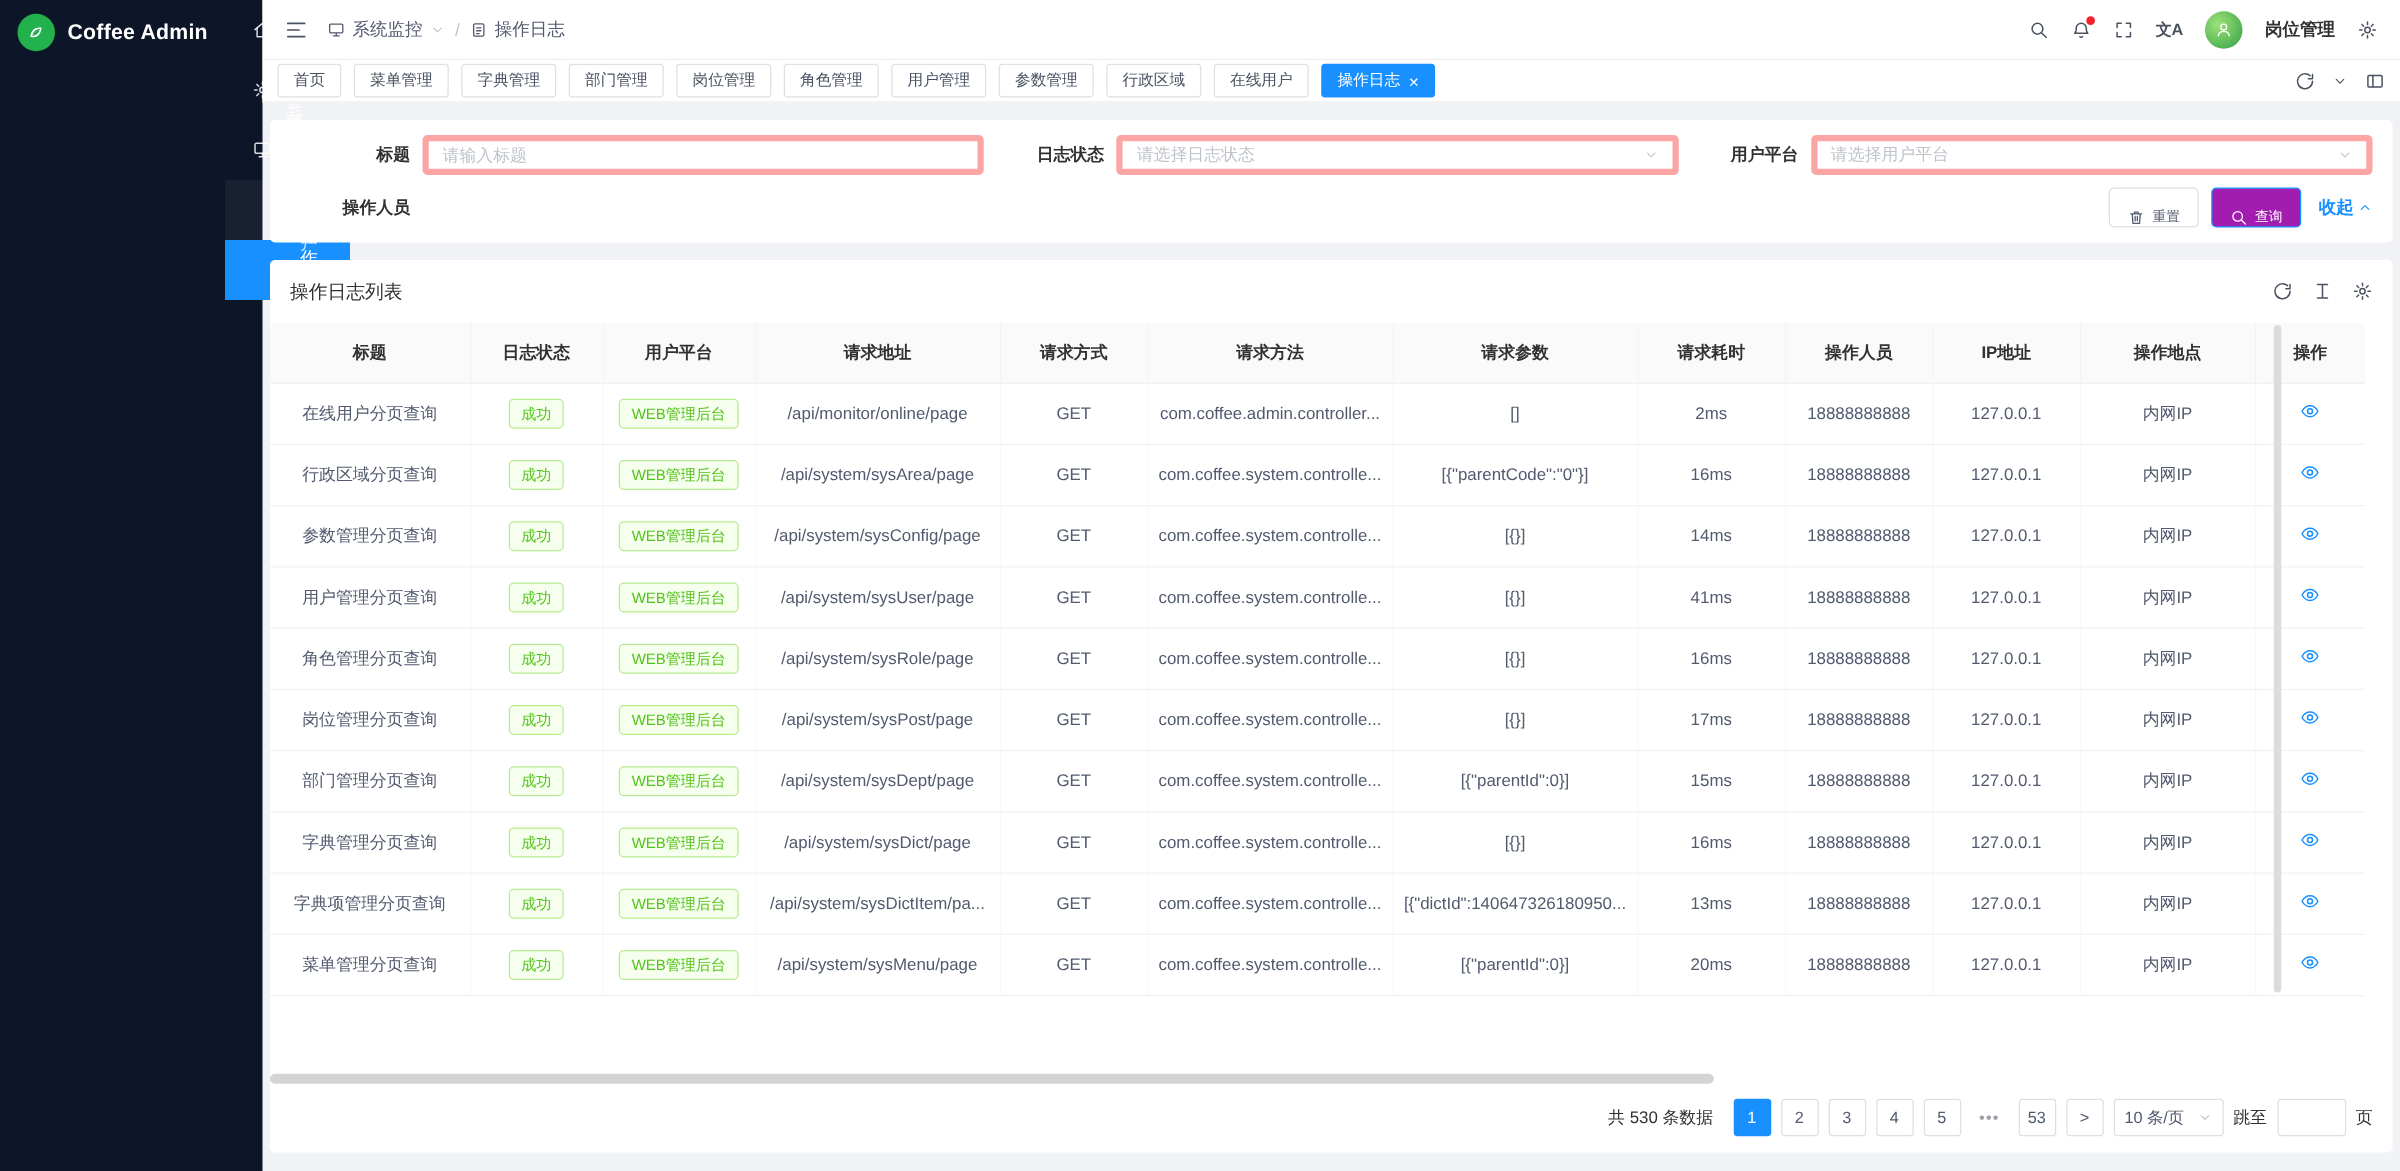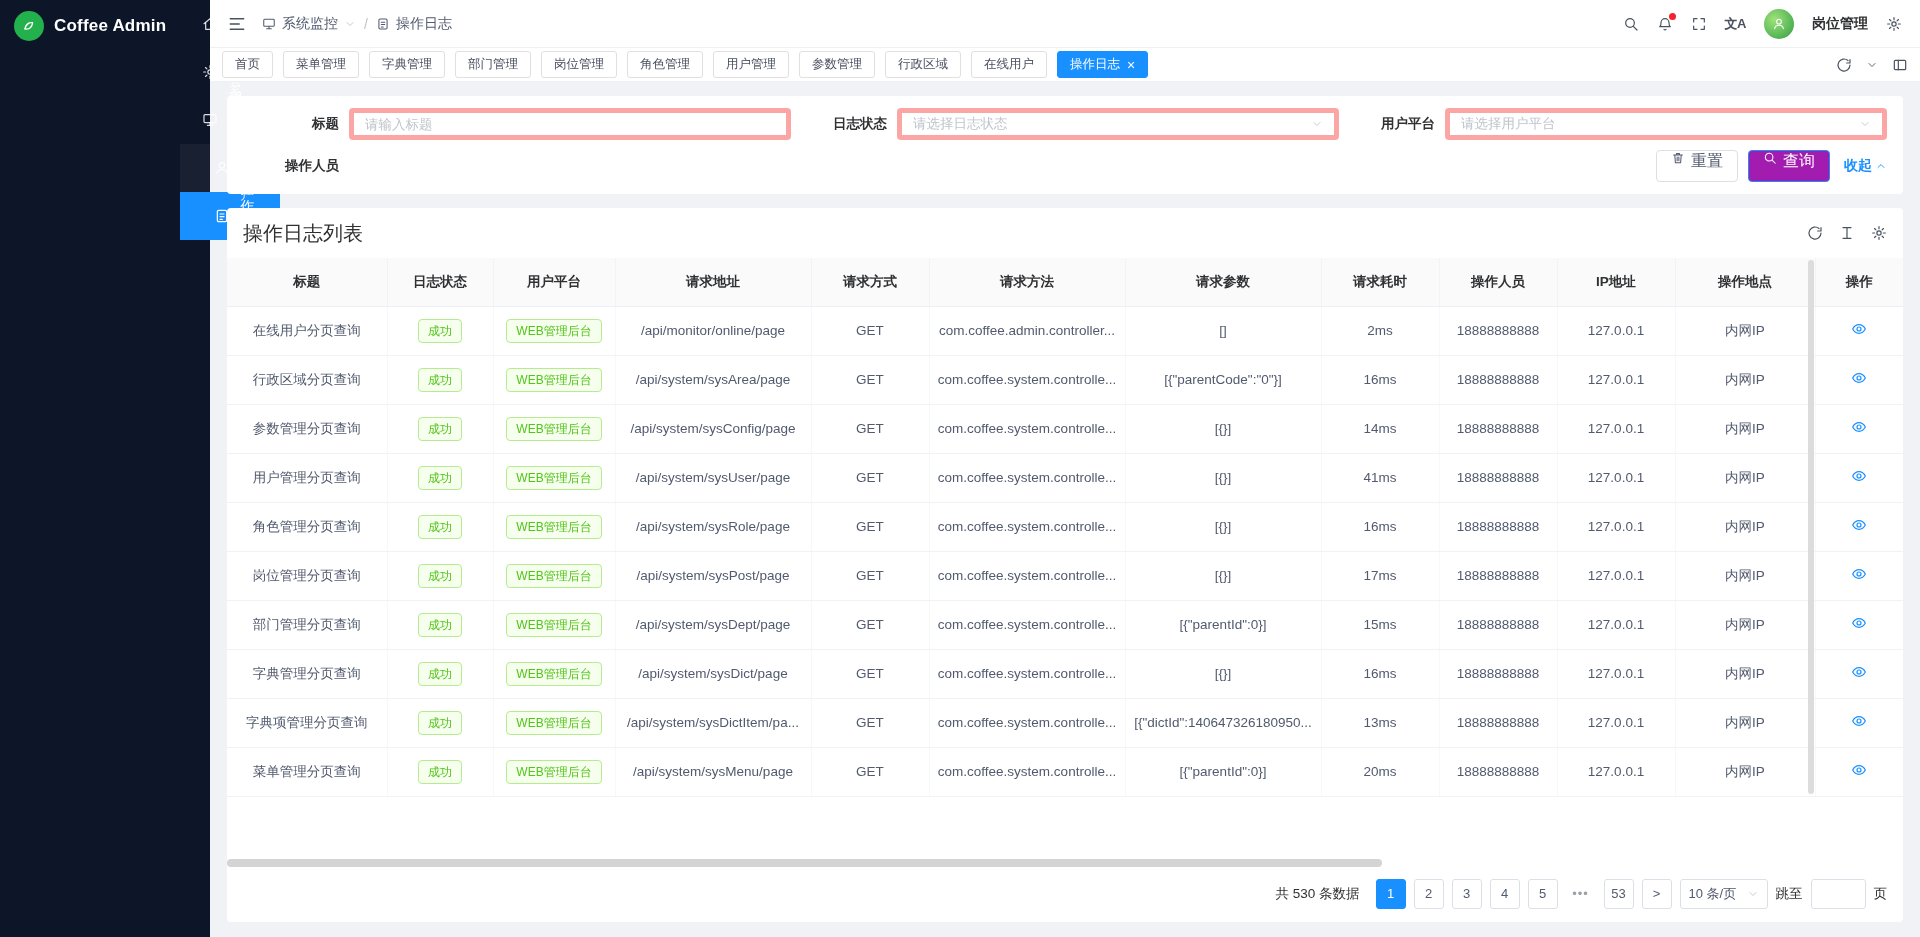--- a/index.html
+++ b/index.html
@@ -40,39 +40,39 @@
 
   
   .tabs-bar{height:34px;background:#fff;display:flex;align-items:center;padding:0 12px;border-bottom:1px solid #eef0f2;gap:14px}
   .tabs{display:flex;gap:10px;flex:1;align-items:center;min-width:0}
   .tab{height:27px;padding:0 12px;border:1px solid #e0e0e0;border-radius:3px;background:#fff;display:inline-flex;align-items:center;gap:7px;font-size:12.5px;color:#495060;cursor:pointer;white-space:nowrap}
   .tab.active{background:#1890ff;border-color:#1890ff;color:#fff}
   .tab-close{font-size:14px;line-height:1}
   .tabs-actions{display:flex;align-items:center;gap:14px}
 
   
-  .content{flex:1;padding:14px 17px;overflow:hidden}
+  .content{flex:1;padding:14px 6px;overflow:hidden}
   .filter-card{background:#fff;border-radius:4px;padding:12px 16px}
   .filter-form{display:grid;grid-template-columns:1fr 1fr 1fr;row-gap:10px}
   .filter-field{display:flex;align-items:center;height:32px}
   .filter-field>label{width:96px;text-align:right;margin-right:10px;font-weight:700;font-size:13.5px;color:#303133;flex-shrink:0}
   .control{flex:1;height:32px;border:5px solid #fca5a5;border-radius:4px;background:#fff;font-size:13.5px;padding:0 11px;color:#333;outline:none;font-family:inherit;min-width:0}
   .control::placeholder{color:#bfc4cc}
   .select-control{display:flex;align-items:center;justify-content:space-between;cursor:pointer}
   .select-control .ph{color:#bfc4cc}
   .sel-caret{color:#c0c4cc;display:inline-flex}
   .filter-actions{grid-column:2/4;display:flex;align-items:center;justify-content:flex-end;gap:10px;height:32px}
-  .btn{height:32px;padding:0 14px;border:1px solid #dcdfe6;border-radius:4px;background:#fff;display:inline-flex;align-items:flex-start;gap:6px;font-size:16px;color:#515a6e;cursor:pointer;font-family:Liberation Mono, monospace}
+  .btn{height:32px;padding:0 14px;border:1px solid #dcdfe6;border-radius:4px;background:#fff;display:inline-flex;align-items:flex-end;gap:6px;font-size:11px;color:#515a6e;cursor:pointer;font-family:Liberation Mono, monospace}
   .btn-primary{background:#a21caf;border-color:#1890ff;color:#fff}
   .collapse-link{color:#1890ff;display:inline-flex;align-items:center;gap:3px;font-size:14px;font-weight:700;cursor:pointer;margin-left:4px}
 
   
   .table-card{margin-top:14px;background:#fff;border-radius:4px;height:714px;overflow:hidden}
   .card-header{height:50px;display:flex;align-items:center;justify-content:space-between;padding:0 16px}
-  .card-title{font-size:20px;color:#303133}
+  .card-title{font-size:15px;color:#303133}
   .card-tools{display:flex;align-items:center;gap:16px;color:#515a6e}
   .table-wrap{position:relative}
   table{width:1676px;table-layout:fixed;border-collapse:collapse}
   th{height:48px;background:#fafafa;font-size:13.5px;font-weight:700;color:#303133;text-align:center;border-bottom:1px solid #ebeef5;border-right:1px solid #f2f3f5;white-space:nowrap;overflow:hidden;text-overflow:ellipsis;padding:0 8px}
   td{height:49px;font-size:13.5px;color:#515a6e;text-align:center;border-bottom:1px solid #f0f2f5;border-right:1px solid #f7f8fa;white-space:nowrap;overflow:hidden;text-overflow:ellipsis;padding:0 8px;background:#fff}
   th:last-child,td:last-child{border-right:none}
   th.col-action,td.col-action{border-left:1px solid #ebeef5}
   .tag{display:inline-block;padding:2px 9px;font-size:12px;border-radius:4px;color:#52c41a;background:#f6ffed;border:1px solid #b7eb8f;line-height:1.5}
   .eye{color:#1890ff;display:inline-flex;cursor:pointer}
   .v-scrollbar{position:absolute;top:2px;right:89px;width:6px;height:534px;background:#dcdcdc;border-radius:3px;cursor:pointer}

